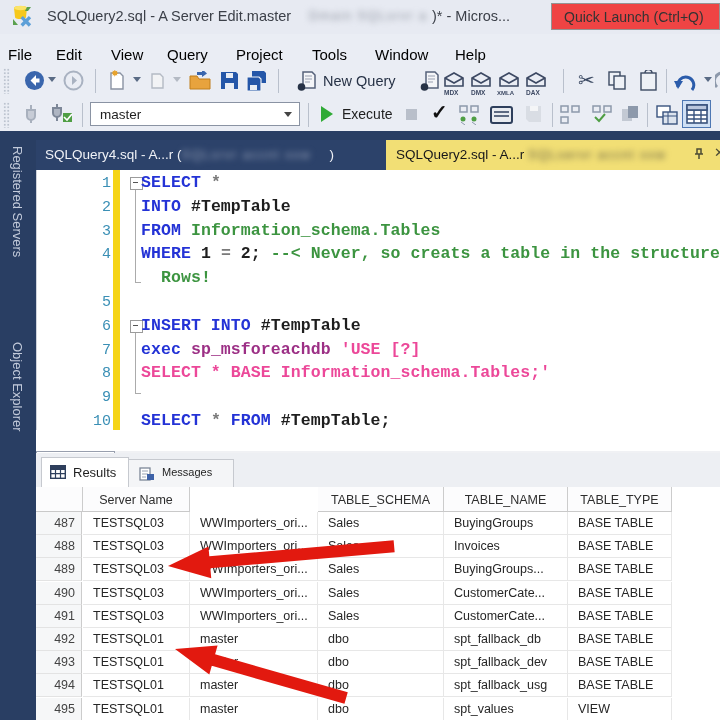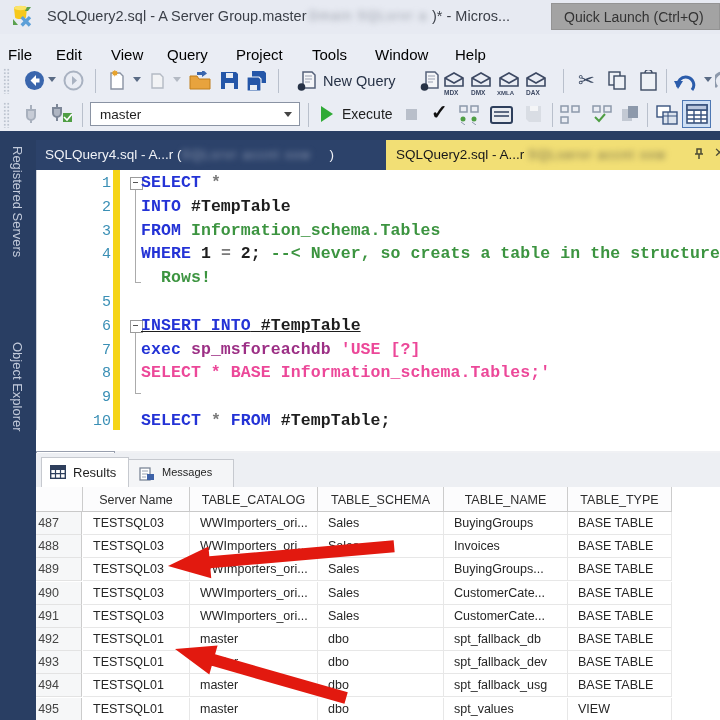--- a/index.html
+++ b/index.html
@@ -8,21 +8,21 @@
   .abs{position:absolute;}
   
   #titlebar{left:0;top:0;width:720px;height:34px;background:#e7eaf2;}
   #menubar{left:0;top:34px;width:720px;height:30px;background:#eaedf4;}
   #toolbar1{left:0;top:64px;width:720px;height:34px;background:#eaedf4;}
   #toolbar2{left:0;top:98px;width:720px;height:33px;background:#eaedf4;border-bottom:1px solid #d5dae3;}
   .menuitem{position:absolute;top:12px;font-size:15px;color:#000000;}
   .sep{position:absolute;width:1px;background:#b9c0cc;}
   .grip{position:absolute;width:7px;background-image:radial-gradient(circle,#bcc3cf 1px,transparent 1.3px);background-size:3.5px 3.5px;}
   .redact{filter:blur(3px);font-size:12.5px;letter-spacing:1.5px;display:inline-block;overflow:hidden;white-space:nowrap;vertical-align:middle;}
-  #quicklaunch{position:absolute;left:551px;top:3px;width:169px;height:27px;background:#a3a3a3;border:1px solid #949494;box-sizing:border-box;}
+  #quicklaunch{position:absolute;left:551px;top:3px;width:169px;height:27px;background:#ef4444;border:1px solid #949494;box-sizing:border-box;}
   #quicklaunch span{position:absolute;left:12px;top:5px;font-size:14px;color:#333;}
   
   #tabstrip{left:0;top:131px;width:720px;height:39px;background:#293e63;}
   #sidebar{left:0;top:131px;width:36px;height:589px;background:#293e63;}
   .vtext{position:absolute;left:10px;writing-mode:vertical-rl;font-size:13px;color:#c3cbdb;}
   #tab1{position:absolute;left:36px;top:140px;width:350px;height:30px;background:#2c426a;color:#f0f2f7;}
   #tab1 span.t{position:absolute;left:9px;top:7px;font-size:13.5px;}
   #tab2{position:absolute;left:386px;top:140px;width:334px;height:30px;background:#f2df75;color:#17171a;}
   #tab2 span.t{position:absolute;left:10px;top:7px;font-size:13.5px;}
   
@@ -43,35 +43,35 @@
   #zoombar{left:36px;top:451px;width:684px;height:23px;background:#eef0f4;padding-left:20px;}
   #zoombox{position:absolute;left:0px;top:0px;width:79px;height:22px;background:#fff;border:1px solid #989fae;box-sizing:border-box;}
   
   #resultsbar{left:36px;top:453px;width:684px;height:34px;background:#edeff3;}
   #tab-results{position:absolute;left:5px;top:4px;width:86px;height:30px;background:#fff;border:1px solid #c6c9cf;border-bottom:none;}
   #tab-messages{position:absolute;left:92px;top:6px;width:104px;height:28px;background:#f4f5f7;border:1px solid #c6c9cf;border-bottom:none;}
   
   #grid{left:36px;top:487px;width:684px;height:233px;background:#fff;font-size:12.5px;color:#262626;}
   .hcell{position:absolute;top:0;height:25px;border-right:1px solid #cccccc;border-bottom:1px solid #c9c9c9;
          background:#fcfcfd;box-sizing:border-box;text-align:center;padding-top:6px;color:#2e2e2e;}
-  .rnum{position:absolute;width:46px;text-align:right;color:#444;background:#f6f7f8;height:23px;border-right:1px solid #cccccc;border-bottom:1px solid #e3e3e3;box-sizing:border-box;padding:4px 22px 0 0;}
+  .rnum{position:absolute;width:46px;text-align:right;color:#444;background:#f6f7f8;height:23px;border-right:1px solid #cccccc;border-bottom:1px solid #e3e3e3;box-sizing:border-box;padding:4px 6px 0 0;}
   .cell{position:absolute;height:23px;border-right:1px solid #e7e7e7;border-bottom:1px solid #e7e7e7;box-sizing:border-box;padding:4px 0 0 10px;white-space:nowrap;overflow:hidden;}
 </style>
 </head>
 <body>
 
 <div class="abs" id="titlebar">
   <svg class="abs" style="left:10px;top:4px" width="25" height="25" viewBox="0 0 25 25">
     <path d="M4 4 Q4 2 10.5 2 Q17 2 17 4 L16 13 Q16 15 10.5 15 Q5 15 5 13 Z" fill="#f6c81c"></path>
     <ellipse cx="10.5" cy="4" rx="6.5" ry="2.2" fill="#fbe469"></ellipse>
     <path d="M17 3 L21 3 L18 7 L15 7 Z" fill="#5aa04e"></path>
     <path d="M3 15 L8 21 L3 21 Z" fill="#5aa04e"></path>
     <path d="M13 12 l3.2 3.2 l3.2-3.2 l2.6 2.6 l-3.2 3.2 l3.2 3.2 l-2.6 2.6 l-3.2-3.2 l-3.2 3.2 l-2.6-2.6 l3.2-3.2 l-3.2-3.2 Z" fill="#5c9fd8" transform="scale(0.92) translate(1,1)"></path>
   </svg>
-  <span class="abs" style="left:47px;top:8px;font-size:14.5px;color:#3c4049;">SQLQuery2.sql - A Server Group.master</span>
+  <span class="abs" style="left:47px;top:8px;font-size:14.5px;color:#3c4049;">SQLQuery2.sql - A Server Edit.master</span>
   <span class="abs redact" style="left:309px;top:9px;width:118px;color:#8d939e;">Dmain SQLsrvr acc</span>
   <span class="abs" style="left:432px;top:8px;font-size:14.5px;color:#3c4049;">)* - Micros...</span>
   <div id="quicklaunch">
       <span>Quick Launch (Ctrl+Q)</span>
     </div>
 </div>
 
 <div class="abs" id="menubar">
   <span class="menuitem" style="left:8px">File</span>
   <span class="menuitem" style="left:56px">Edit</span>
@@ -280,21 +280,21 @@
   <div class="abs" style="left:98px;top:112px;width:6px;height:1px;background:#ababab;"></div>
   <div class="abs" style="left:98px;top:163px;width:1px;height:60px;background:#ababab;"></div>
   <div class="abs" style="left:98px;top:223px;width:6px;height:1px;background:#ababab;"></div>
   <div class="fold" style="top:7px;"></div>
   <div class="fold" style="top:150px;"></div>
   <div class="codeline" style="top:3px;"><span class="kw">SELECT</span> <span class="op">*</span></div>
   <div class="codeline" style="top:26.8px;"><span class="kw">INTO</span> #TempTable</div>
   <div class="codeline" style="top:50.6px;"><span class="kw">FROM</span> <span class="grn">Information_schema.Tables</span></div>
   <div class="codeline" style="top:74.4px;"><span class="kw">WHERE</span> 1 <span class="op">=</span> 2; <span class="grn">--&lt; Never, so creats a table in the structure</span></div>
   <div class="codeline" style="top:98.2px;"><span class="grn">  Rows!</span></div>
-  <div class="codeline" style="top:145.8px;text-decoration:underline;"><span class="kw">INSERT INTO</span> #TempTable</div>
+  <div class="codeline" style="top:145.8px;"><span class="kw">INSERT INTO</span> #TempTable</div>
   <div class="codeline" style="top:169.6px;"><span class="kw">exec</span> <span class="mag">sp_msforeachdb</span> <span class="red">'USE [?]</span></div>
   <div class="codeline" style="top:193.4px;"><span class="red">SELECT * BASE Information_schema.Tables;'</span></div>
   <div class="codeline" style="top:241px;"><span class="kw">SELECT</span> <span class="op">*</span> <span class="kw">FROM</span> #TempTable;</div>
 </div>
 
 <div class="abs" id="zoombar">
   <div id="zoombox">
     <span style="position:absolute;left:6px;top:3px;font-size:12.5px;color:#222;">107 %</span>
     <svg style="position:absolute;right:6px;top:8px" width="8" height="5">
         <path d="M0 0 L7 0 L3.5 4 Z" fill="#444"></path>
@@ -320,21 +320,20 @@
       <path d="M3 5 h6 M3 8 h6 M3 11 h4" stroke="#9aa3b2"></path>
       <rect x="8" y="8" width="7" height="6" fill="#3e62a8"></rect>
     </svg>
     <span style="position:absolute;left:33px;top:6px;font-size:11px;color:#1f1f1f;">Messages</span>
   </div>
 </div>
 
 <div class="abs" id="grid">
     <div class="hcell" style="left:0px;width:47px;"></div>
     <div class="hcell" style="left:47px;width:107px;">Server Name</div>
-    <div class="hcell" style="left:154px;width:128px;">TABLE_CATALOG</div>
     <div class="hcell" style="left:408px;width:124px;">TABLE_NAME</div>
     <div class="hcell" style="left:282px;width:126px;">TABLE_SCHEMA</div>
     <div class="hcell" style="left:532px;width:104px;">TABLE_TYPE</div>
     <div class="rnum" style="left:0;top:25px;">487</div>
     <div class="cell" style="left:47px;top:25px;width:107px;">TESTSQL03</div>
     <div class="cell" style="left:154px;top:25px;width:128px;">WWImporters_ori...</div>
     <div class="cell" style="left:282px;top:25px;width:126px;">Sales</div>
     <div class="cell" style="left:408px;top:25px;width:124px;">BuyingGroups</div>
     <div class="cell" style="left:532px;top:25px;width:104px;">BASE TABLE</div>
     <div class="rnum" style="left:0;top:48.2px;">488</div>

